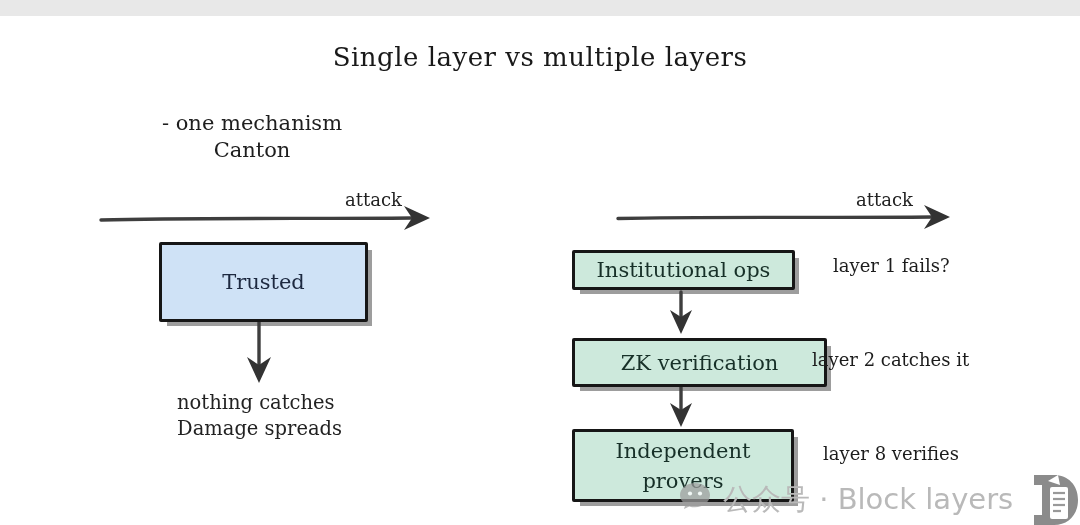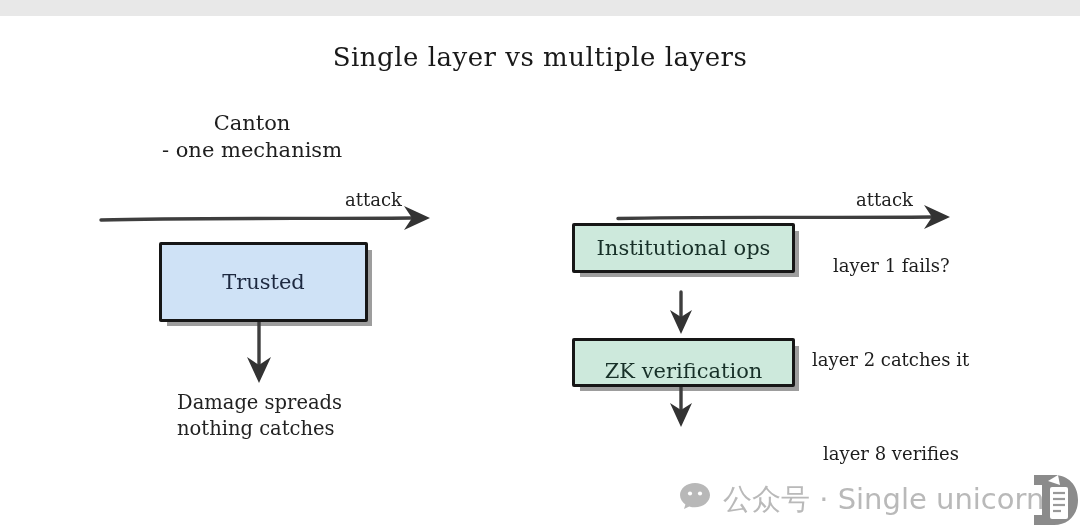--- a/index.html
+++ b/index.html
@@ -23,22 +23,22 @@
   .arrow-layer{left:0;top:0;width:1080px;height:525px;z-index:1;pointer-events:none;}
   .box{
     box-sizing:border-box;border:3px solid #161616;border-radius:2px;
     display:flex;flex-direction:column;align-items:center;justify-content:center;
     font-size:21px;line-height:26px;text-align:center;
     box-shadow:6px 6px 0 -2px rgba(60,60,60,.5);
     z-index:2;
   }
   .box-blue{background:#cfe2f6;color:#1d2940;left:159px;top:226px;width:209px;height:80px;}
   .box-green{background:#cde9dc;color:#173028;}
-  .layer1{left:572px;top:207px;width:223px;height:50px;}
-  .layer2{left:572px;top:322px;width:223px;height:49px;justify-content:flex-end;}
+  .layer1{left:572px;top:234px;width:223px;height:40px;}
+  .layer2{left:572px;top:322px;width:255px;height:49px;}
   .layer3{left:572px;top:413px;width:222px;height:73px;line-height:30px;}
   .side-note{font-size:18px;color:#1c1c1c;white-space:nowrap;z-index:3;}
   .note1{left:833px;top:239px;}
   .note2{left:812px;top:333px;text-align:right;}
   .note3{left:823px;top:427px;}
   .outcome{left:177px;top:374px;font-size:19.5px;line-height:26px;color:#222;z-index:3;}
   .watermark-text{
     left:723px;top:464px;z-index:5;
     font-family:"DejaVu Sans","Liberation Sans",sans-serif;
     font-size:29px;color:#b9b9b9;white-space:nowrap;
@@ -64,61 +64,65 @@
       <path d="M950,201 L924,189 L932,201 L924,213 Z"></path>
       <path d="M259,367 L247,341 L259,349 L271,341 Z"></path>
       <path d="M681,318 L670,294 L681,301 L692,294 Z"></path>
       <path d="M681,411 L670,387 L681,394 L692,387 Z"></path>
     </g>
   </svg>
 
   <div class="abs title">Single layer vs multiple layers</div>
 
   <div class="abs col-heading heading-left">
+    <div>- one mechanism</div>
     <div>Canton</div>
-    <div>- one mechanism</div>
   </div>
 
   <div class="abs attack-label attack-left">attack</div>
 
   <div class="abs box box-blue">
     <div>Trusted</div>
   </div>
 
   <div class="abs outcome">
+    <div>nothing catches</div>
     <div>Damage spreads</div>
-    <div>nothing catches</div>
   </div>
 
   <div class="abs col-heading heading-right">
   </div>
 
   <div class="abs attack-label attack-right">attack</div>
 
   <div class="abs box box-green layer1">
     <div>Institutional ops</div>
   </div>
   <div class="abs side-note note1">layer 1 fails?</div>
 
   <div class="abs box box-green layer2">
     <div>ZK verification</div>
   </div>
   <div class="abs side-note note2">layer 2 catches it</div>
 
+  <div class="abs box box-green layer3">
+    <div>Independent</div>
+    <div>provers</div>
+  </div>
   <div class="abs side-note note3">layer 8 verifies</div>
 
   <svg class="abs wechat-icon" width="42" height="42" viewBox="0 0 42 42">
     <g opacity="0.72">
       <path fill="#9d9d9d" d="M19,6 C10.7,6 4,11.4 4,18.1 C4,21.9 6.1,25.2 9.4,27.4 L8,32 L13.2,29.4 C15,30 17,30.3 19,30.3 C27.3,30.3 34,24.9 34,18.1 C34,11.4 27.3,6 19,6 Z"></path>
       <circle fill="#ffffff" cx="14" cy="16.5" r="2.1"></circle>
       <circle fill="#ffffff" cx="24" cy="16.5" r="2.1"></circle>
     </g>
   </svg>
 
-  <div class="abs watermark-text">公众号 · Single unicorn</div>
+  <div class="abs watermark-text">公众号 · Block layers</div>
 
   <svg class="abs bu-logo" width="52" height="58" viewBox="0 0 52 58">
     <g opacity="0.85">
       <path fill="#777777" d="M6,4 L26,4 C40,4 50,14 50,29 C50,44 40,54 26,54 L6,54 L6,44 L14,44 L14,14 L6,14 Z"></path>
       <path fill="#ffffff" d="M20,10 L30,4 L32,14 Z"></path>
       <rect fill="#ffffff" x="22" y="16" width="18" height="32" rx="2"></rect>
       <g stroke="#888888" stroke-width="2.2">
         <line x1="25" y1="22" x2="37" y2="22"></line>
         <line x1="25" y1="28" x2="37" y2="28"></line>
         <line x1="25" y1="34" x2="37" y2="34"></line>

